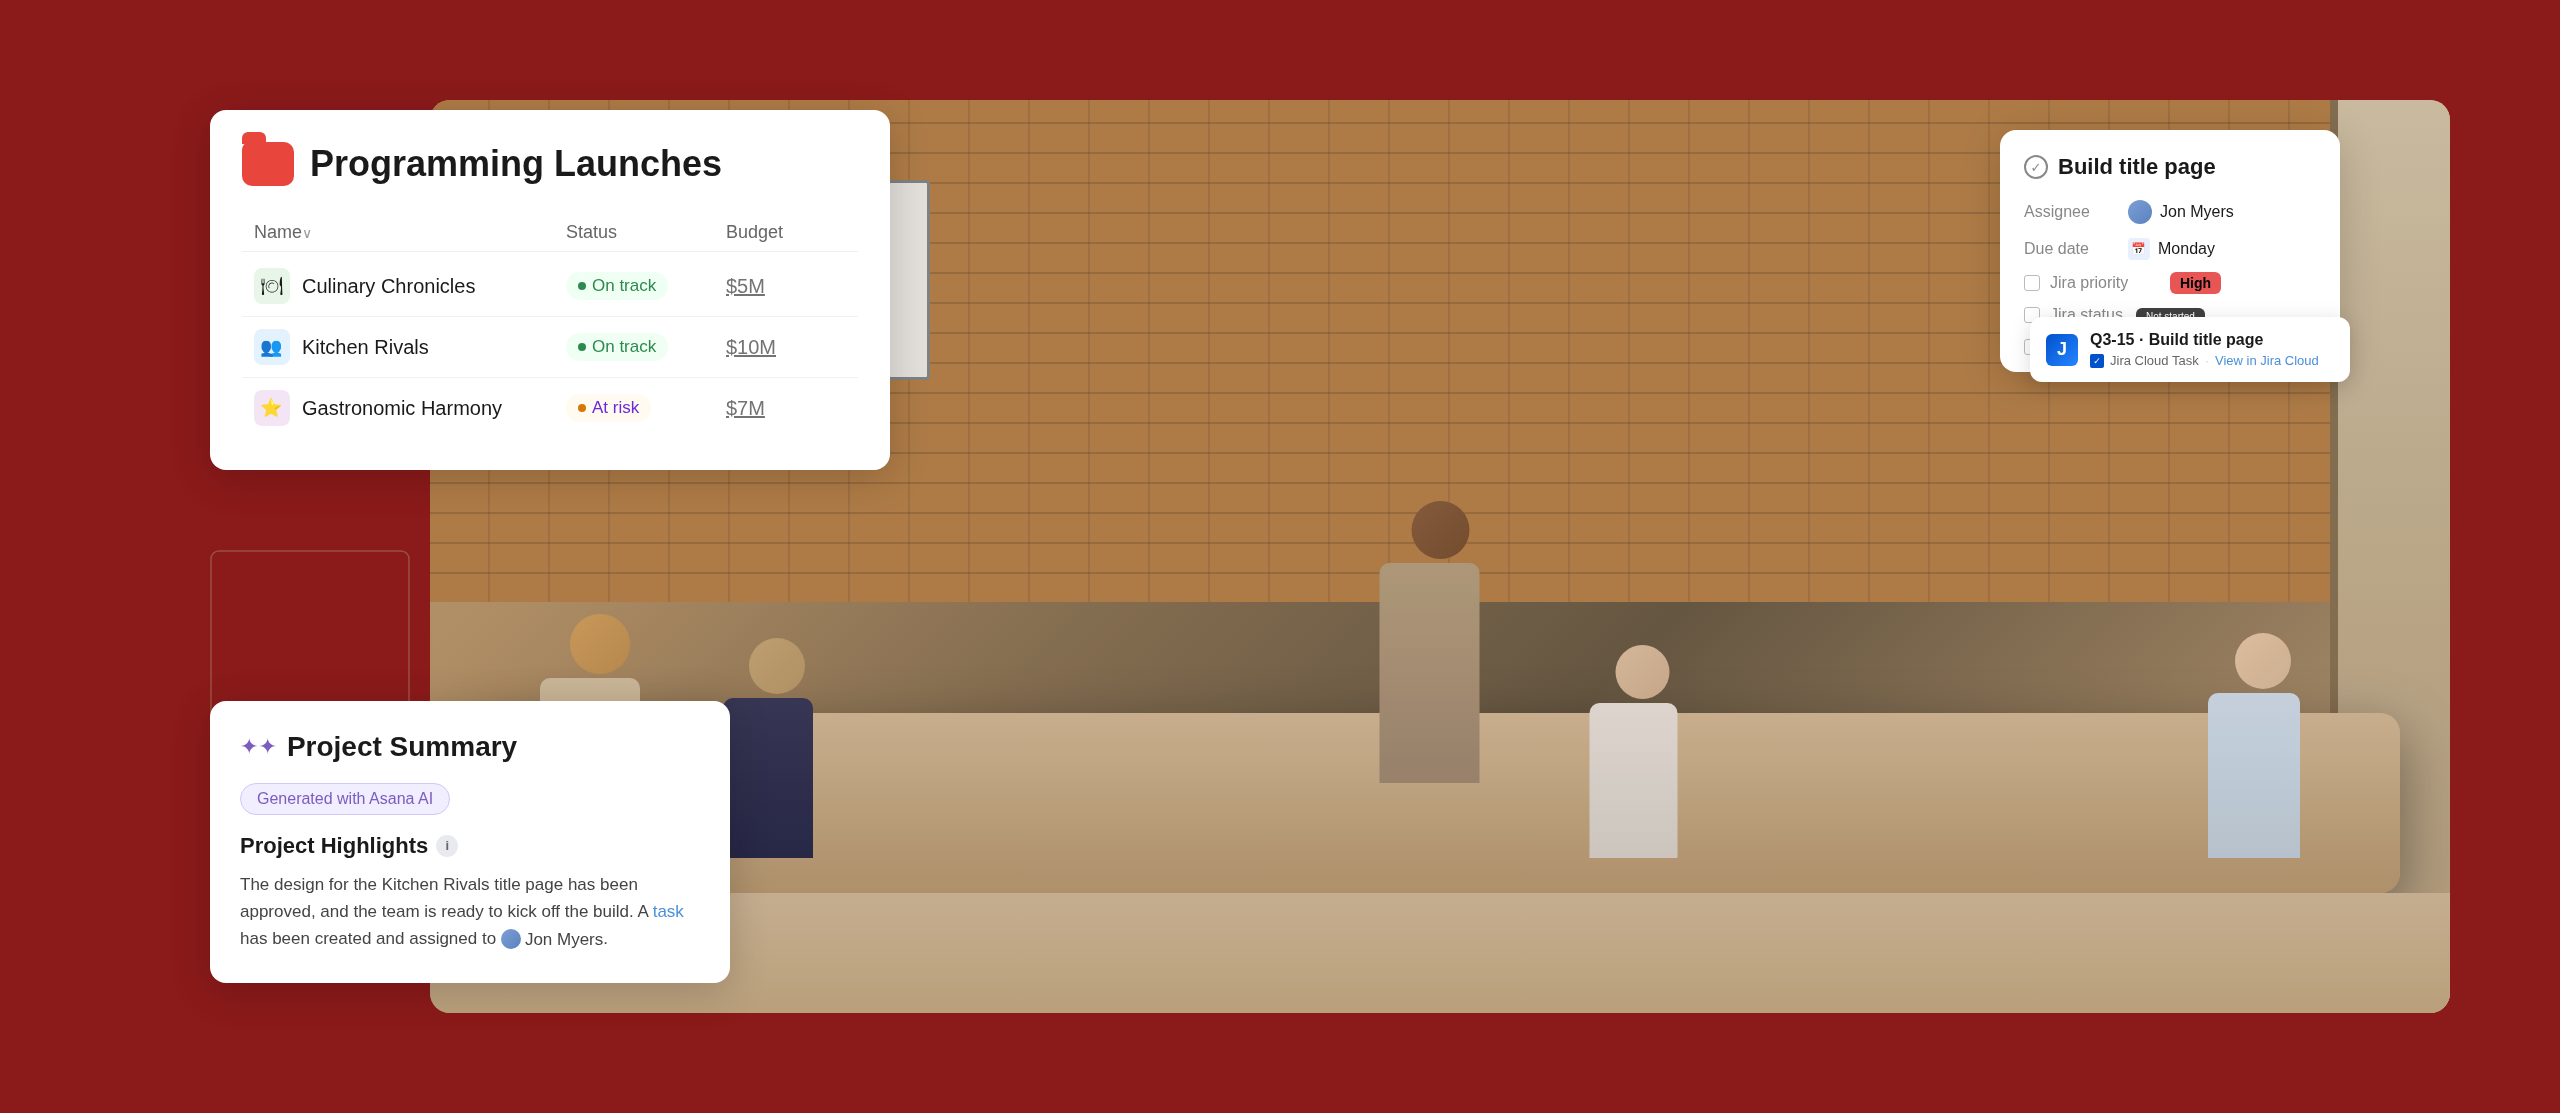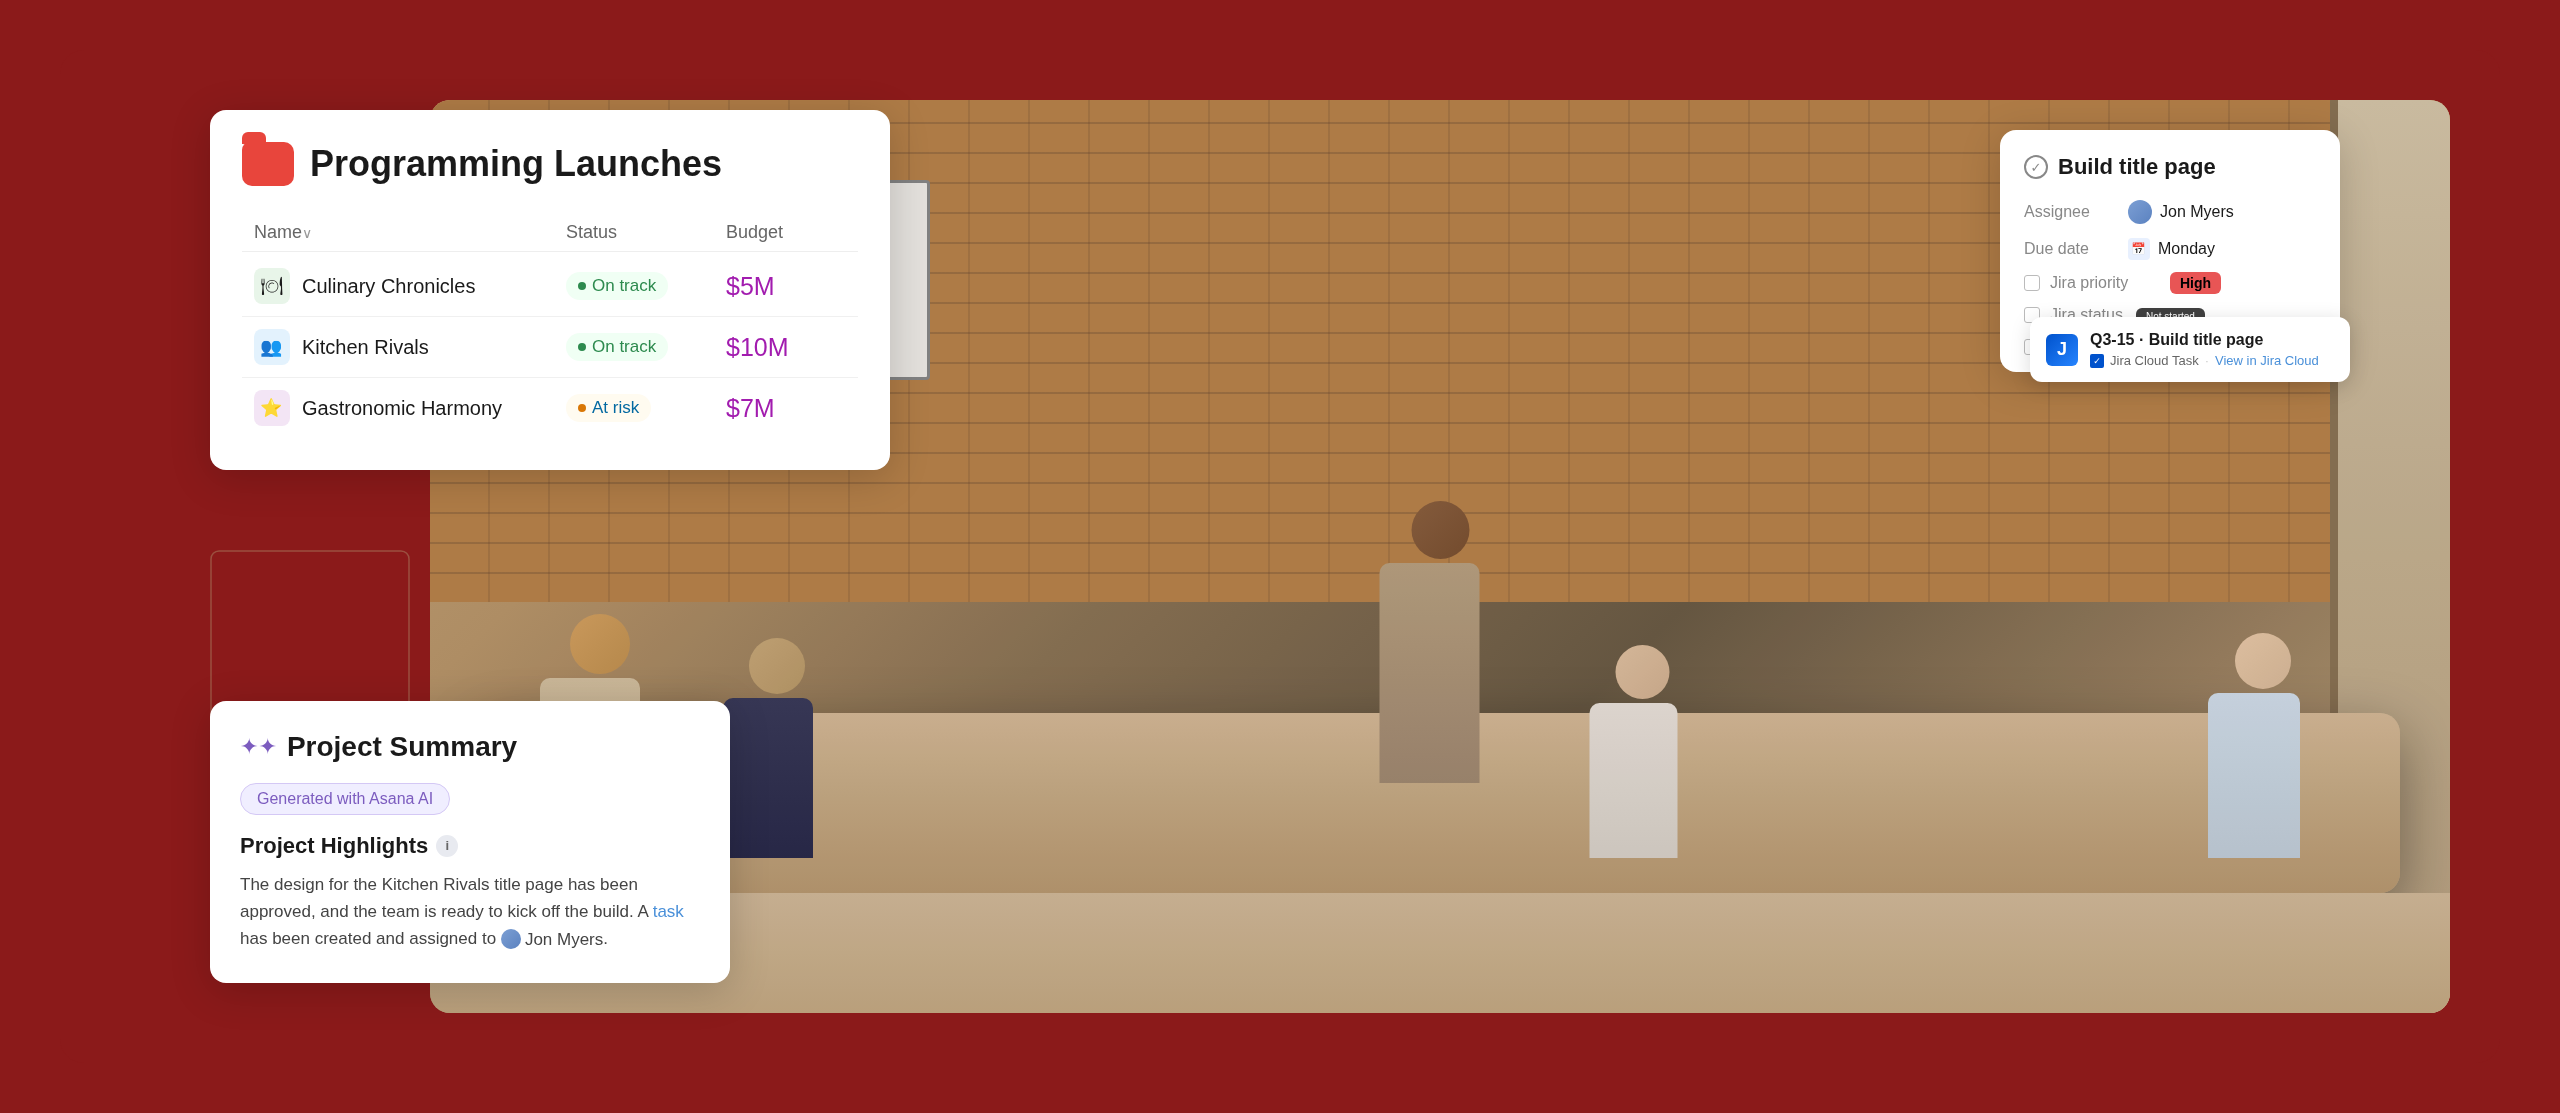--- a/index.html
+++ b/index.html
@@ -181,25 +181,26 @@
       font-weight: 500;
     }
     .status-dot {
       width: 8px;
       height: 8px;
       border-radius: 50%;
       flex-shrink: 0;
     }
     .on-track { background: #f0fff4; color: #2d8a4e; }
     .on-track .status-dot { background: #2d8a4e; }
-    .at-risk { background: #fffbf0; color: #0369a1; }
+    .at-risk { background: #fffbf0; color: #6d28d9; }
     .at-risk .status-dot { background: #d97706; }
     .budget-text {
-      font-size: 25px;
-      color: #a21caf;
+      font-size: 20px;
+      color: #737373;
+      text-decoration: underline;
     }
 
     
     .summary-card {
       bottom: 80px;
       left: 150px;
       width: 520px;
       padding: 30px;
       z-index: 10;
     }

